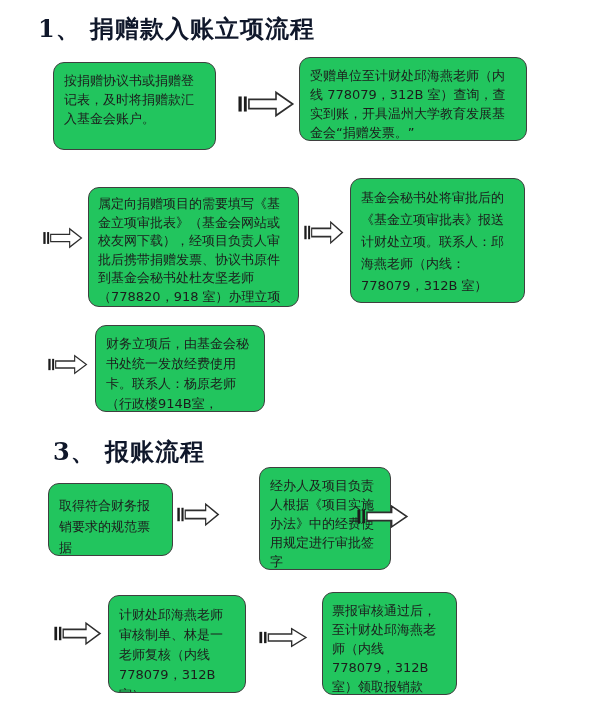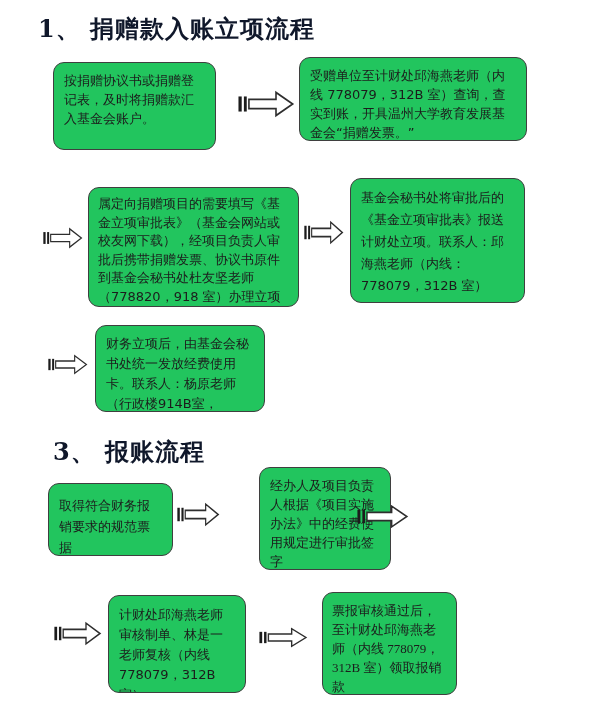--- a/index.html
+++ b/index.html
@@ -140,17 +140,17 @@
   <div class="flow-box b9" style="left:108px; top:595px; width:138px; height:98px;">
     <span class="txt">计财处邱海燕老师审核制单、林是一老师复核（内线 778079，312B 室）</span>
   </div>
 
   <svg class="arrow" style="left:259px; top:627px;" width="49" height="21" viewBox="0 0 60 26" preserveAspectRatio="none">
     <rect x="0.5" y="6" width="3.4" height="14" fill="#1c1c1c"></rect>
     <rect x="6.2" y="6" width="3" height="14" fill="#1c1c1c"></rect>
     <polygon points="11.5,8.7 40,8.7 40,2.2 57.5,13 40,23.8 40,17.3 11.5,17.3" fill="#ffffff" stroke="#2e2e2e" stroke-width="1.7"></polygon>
   </svg>
 
-  <div class="flow-box b10" style="left:322px; top:592px; width:135px; height:103px;font-family:Liberation Serif, serif;">
+  <div class="flow-box b10" style="left:322px; top:592px; width:135px; height:103px;">
     <span class="txt">票报审核通过后，至计财处邱海燕老师（内线 778079，312B 室）领取报销款</span>
   </div>
 
 </div>
 
 </body></html>

